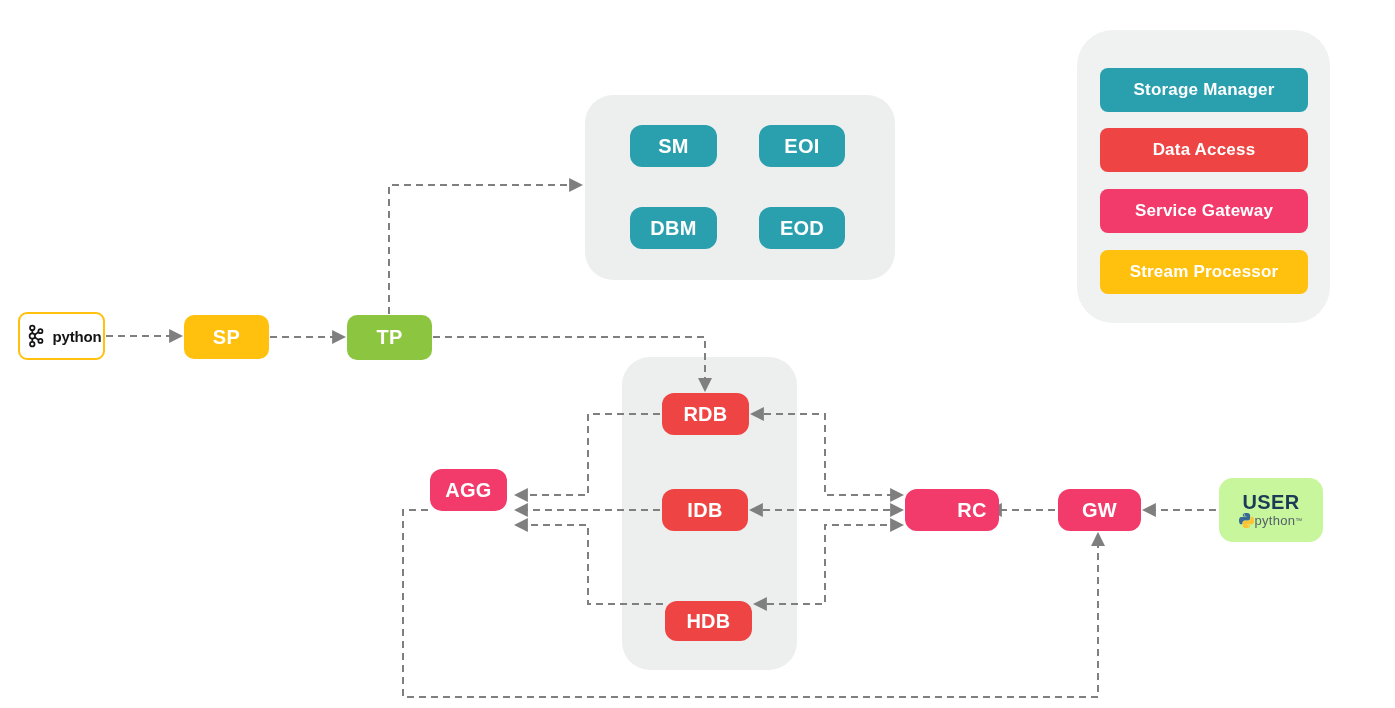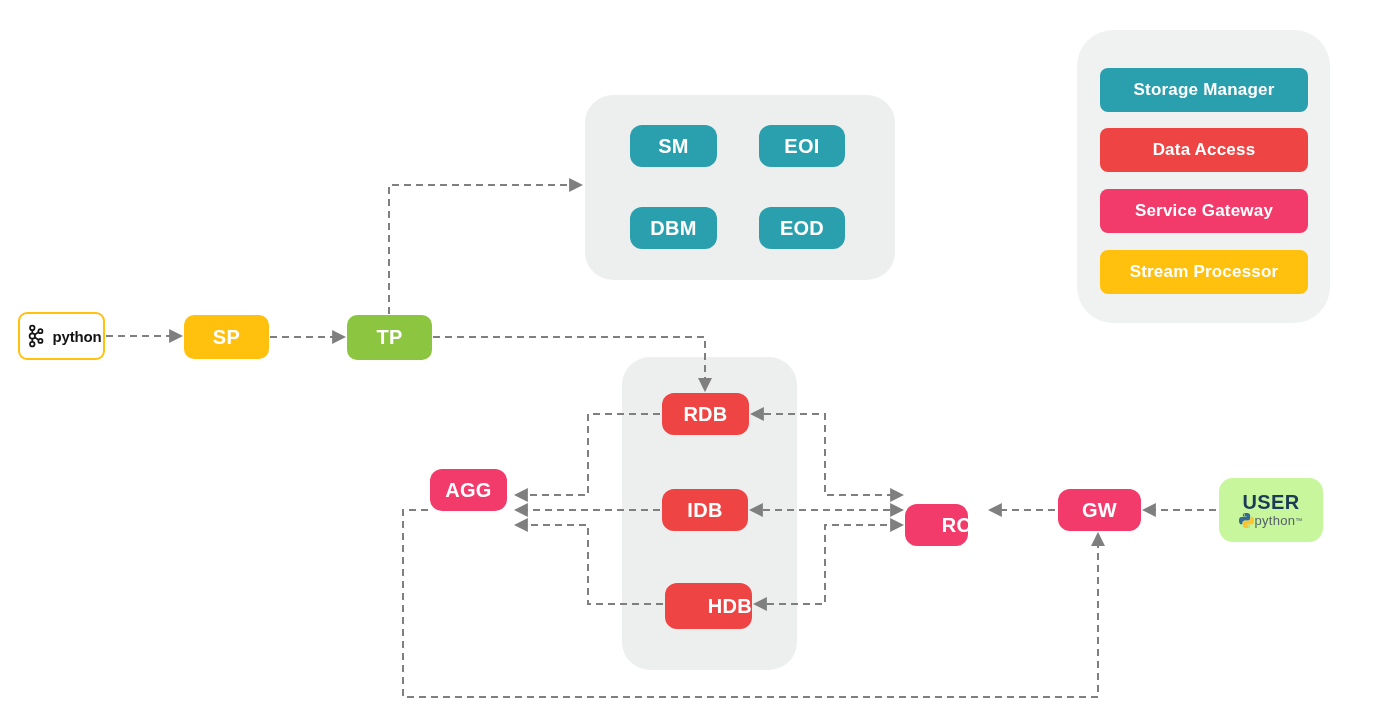--- a/index.html
+++ b/index.html
@@ -27,23 +27,23 @@
     border:2px solid #FFC10D;color:#141414;gap:5px;border-radius:9px;}
   .n-kafka .kafka-word{font-size:15px;font-weight:700;letter-spacing:-0.2px;}
   .n-sp{left:184px;top:315px;width:85px;height:44px;border-radius:10px;}
   .n-tp{left:347px;top:315px;width:85px;height:45px;border-radius:10px;}
   .n-sm{left:630px;top:125px;width:87px;height:42px;}
   .n-eoi{left:759px;top:125px;width:86px;height:42px;}
   .n-dbm{left:630px;top:207px;width:87px;height:42px;}
   .n-eod{left:759px;top:207px;width:86px;height:42px;}
   .n-rdb{left:662px;top:393px;width:87px;height:42px;}
   .n-idb{left:662px;top:489px;width:86px;height:42px;}
-  .n-hdb{left:665px;top:583px;width:87px;height:46px;justify-content:flex-end;}
+  .n-hdb{left:665px;top:601px;width:87px;height:40px;}
   .n-agg{left:430px;top:469px;width:77px;height:42px;}
-  .n-rc{left:905px;top:504px;width:63px;height:42px;padding-left:40px;}
+  .n-rc{left:905px;top:489px;width:94px;height:42px;padding-left:40px;}
   .n-gw{left:1058px;top:489px;width:83px;height:42px;}
   .n-user{left:1219px;top:478px;width:104px;height:64px;background:#C7F69C;
     border-radius:12px;color:#1B3A57;flex-direction:column;gap:1px;border-radius:14px;}
   .user-title{font-size:20px;font-weight:600;line-height:1;}
   .user-sub{display:flex;align-items:center;gap:0;font-size:13px;color:#55606a;font-weight:500;line-height:1;}
   .user-sub sup{font-size:7px;color:#55606a;}
   .chip{
     position:absolute;left:1100px;width:208px;height:44px;border-radius:8px;
     display:flex;align-items:center;justify-content:center;
     color:#ffffff;font-size:17px;font-weight:700;letter-spacing:.2px;

